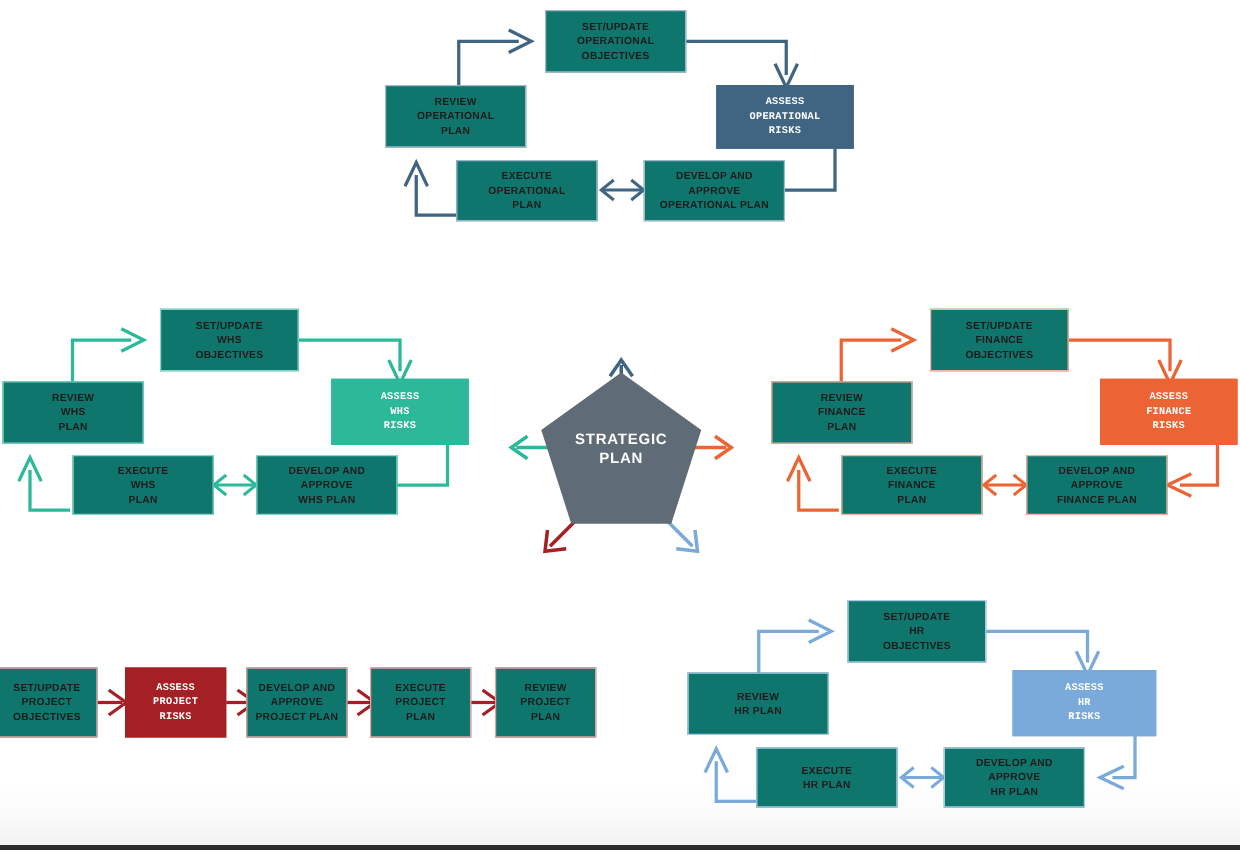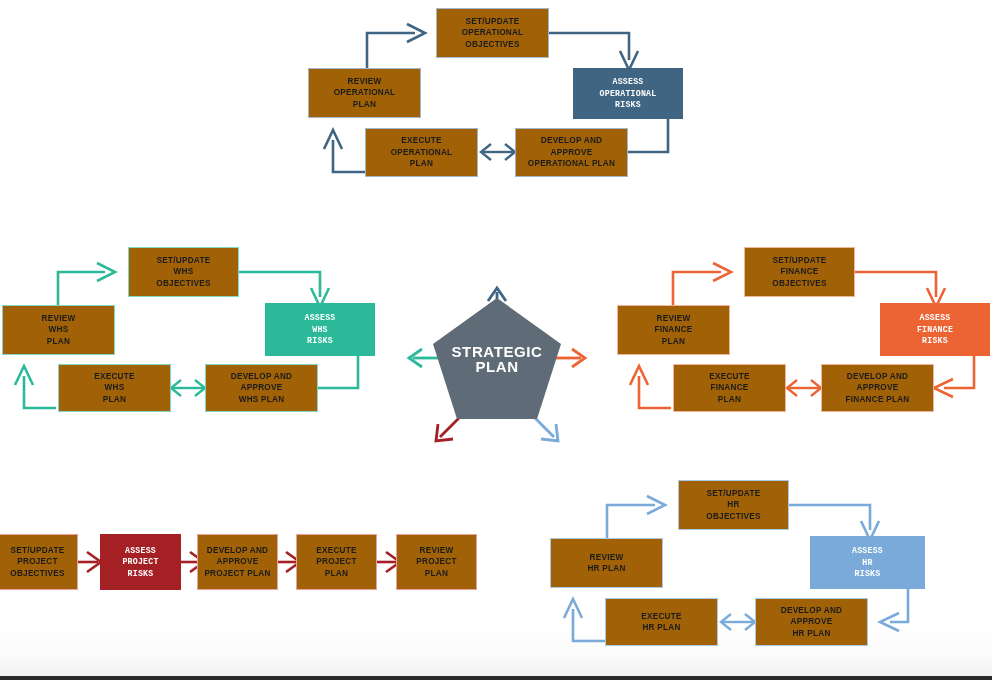--- a/index.html
+++ b/index.html
@@ -21,21 +21,21 @@
   .page-edge{
     position:absolute;left:0;right:0;bottom:0;height:4px;background:#2b2b2b;
   }
 
   
   .pbox{
     position:absolute;
     box-sizing:border-box;
     display:flex;align-items:center;justify-content:center;
     text-align:center;
-    background:#a16207;
+    background:#0f766e;
     border:1.4px solid #9fb6cc;
     padding:2px 4px;
     z-index:3;
   }
   .pbox .lbl{
     font-size:8.2px;
     font-weight:bold;
     line-height:11.5px;
     letter-spacing:.25px;
     color:#1b1b1b;
@@ -56,21 +56,21 @@
   .t-hr.filled{background:#79aad9;border-color:#79aad9;}
 
   
   .conn{position:absolute;left:0;top:0;overflow:visible;z-index:1;pointer-events:none;}
 
   
   .pent-wrap{position:absolute;z-index:3;}
   .pent-label{
     position:absolute;left:0;top:0;width:100%;height:100%;
     display:flex;flex-direction:column;align-items:center;justify-content:center;
-    color:#ffffff;font-weight:bold;font-size:15px;line-height:15px;
+    color:#ffffff;font-weight:bold;font-size:12px;line-height:15px;
     letter-spacing:.6px;text-align:center;pointer-events:none;
   }
 </style>
 </head>
 <body>
 
 <div id="stage">
 
   <svg class="conn" width="992" height="680" viewBox="0 0 992 680">
 

